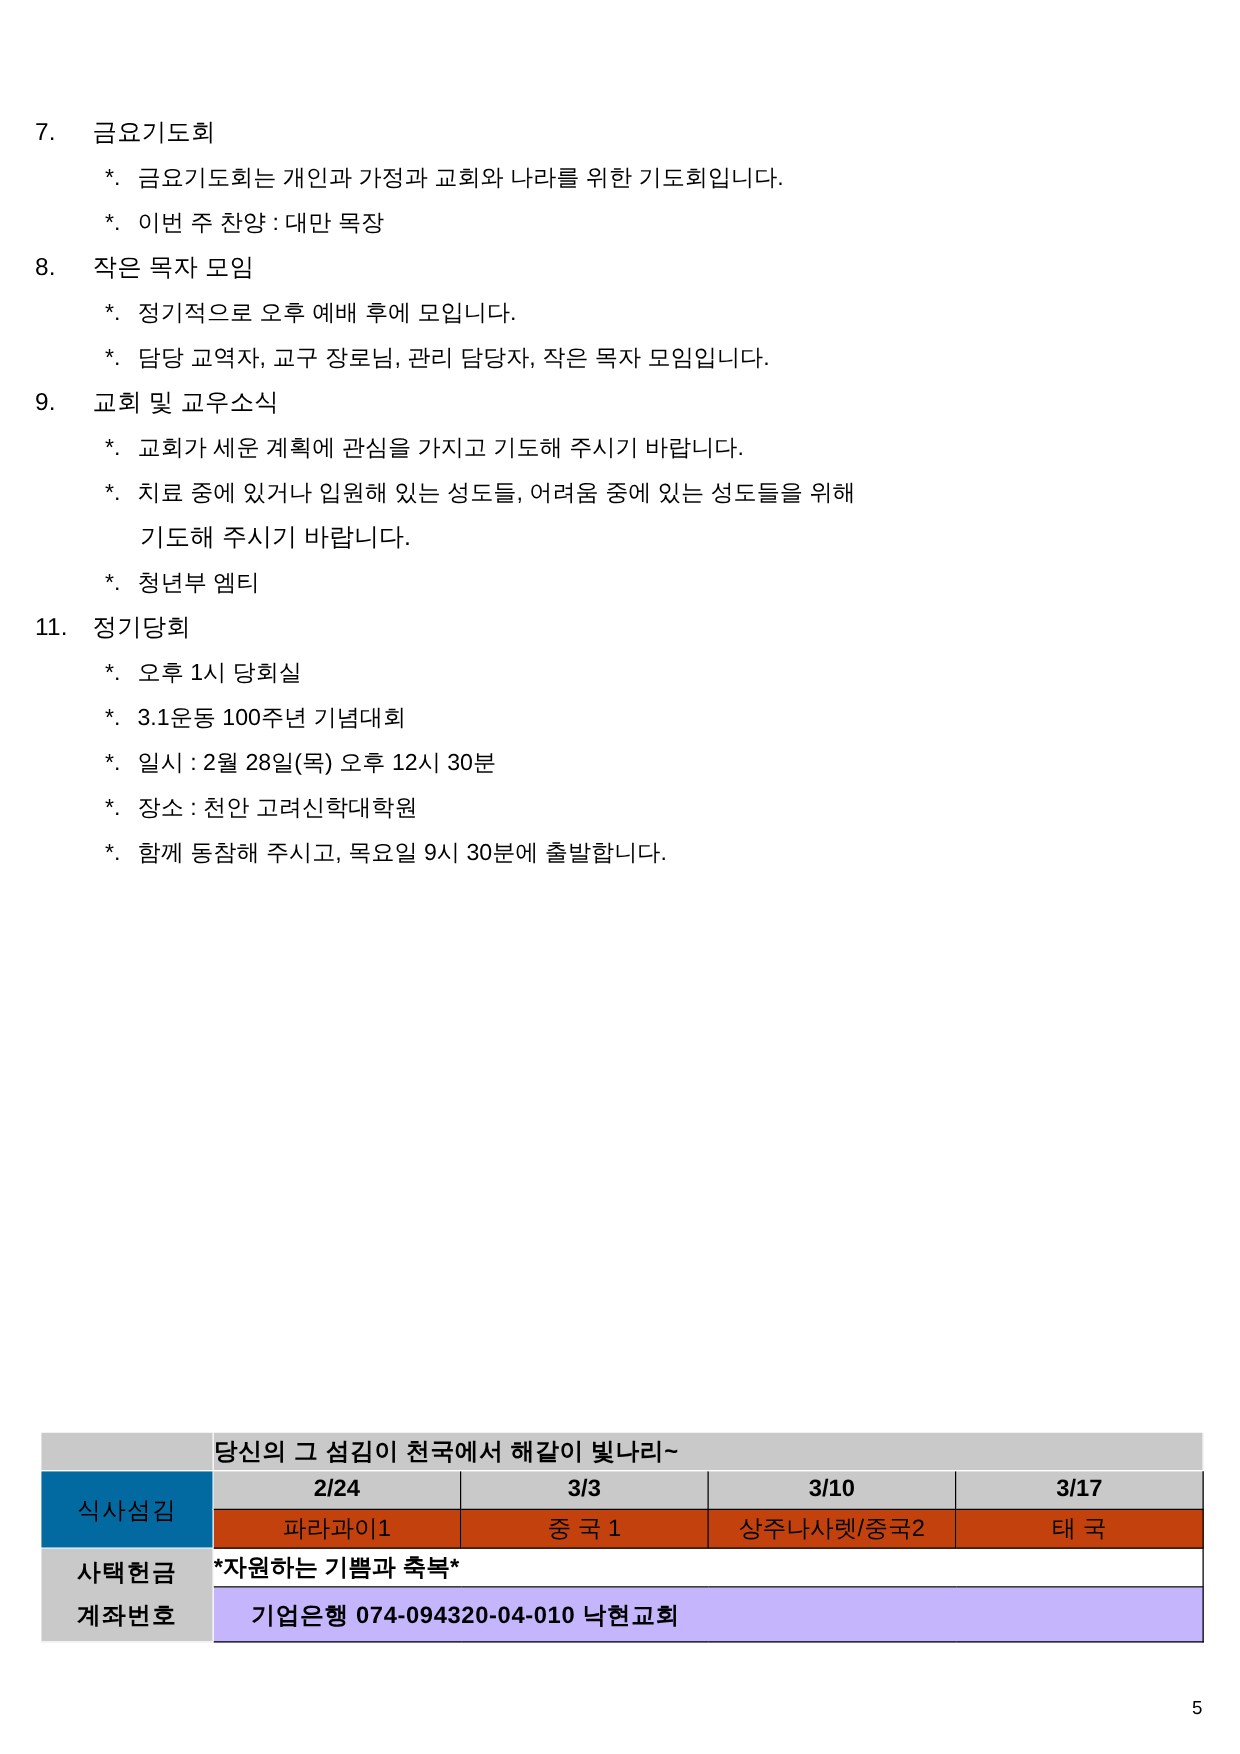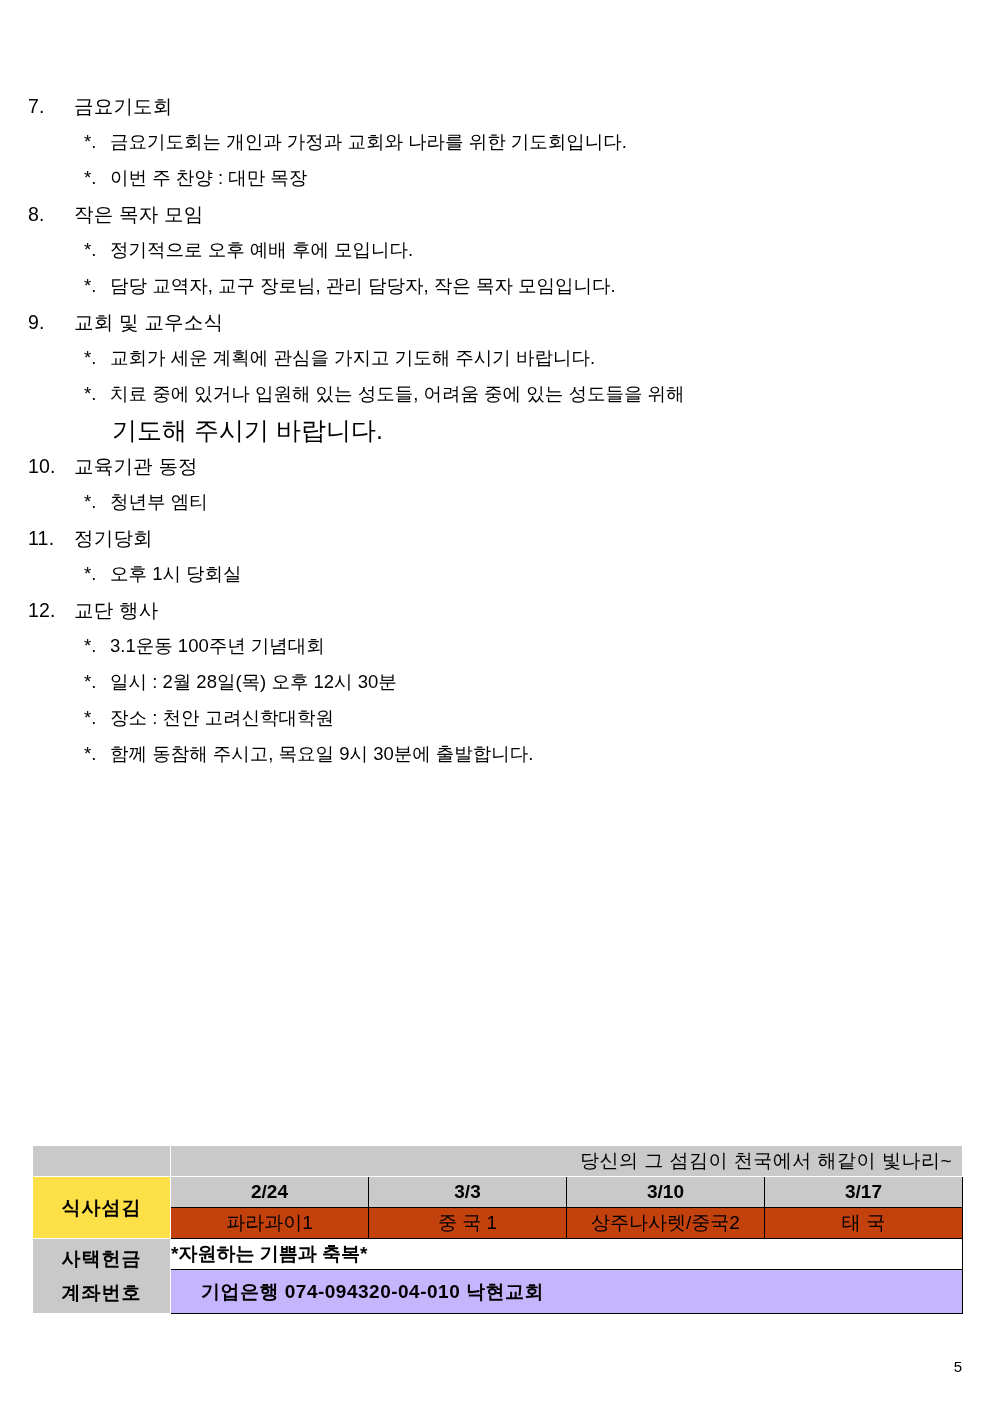--- a/index.html
+++ b/index.html
@@ -54,21 +54,21 @@
     padding-left: 56px;
   }
   .sub .bullet {
     flex: 0 0 26px;
     width: 26px;
     white-space: pre;
   }
   .sub .txt { flex: 1 1 auto; }
 
   .contline {
-    font-size: 25px;
+    font-size: 20px;
     line-height: 36px;
     padding-left: 84px;
   }
 
   
   .tblwrap {
     position: absolute;
     left: 32px;
     top: 1145px;
     width: 930px;
@@ -79,36 +79,36 @@
     table-layout: fixed;
   }
   table.meal td {
     border: 1px solid #ffffff;
     padding: 0;
     height: 31px;
     vertical-align: middle;
     font-size: 19px;
   }
   .gray {
-    background: #fde047;
-    text-align: center;
-    font-weight: bold;
+    background: #0369a1;
+    text-align: center;
+    font-weight: normal;
     font-size: 21px;
     letter-spacing: 1px;
   }
   .grayplain {
     background: #c9c9c9;
   }
   .bordered {
     border: 1px solid #000000 !important;
   }
   .banner {
     background: #c9c9c9;
-    text-align: right;
-    font-weight: normal;
+    text-align: left;
+    font-weight: bold;
     font-size: 21px;
     padding-right: 10px !important;
     letter-spacing: 0.5px;
   }
   .datecell {
     background: #c9c9c9;
     text-align: center;
     font-weight: bold;
     font-size: 20px;
   }
@@ -190,42 +190,34 @@
     <div class="sub">
       <span class="bullet">*.</span>
       <span class="txt">교회가 세운 계획에 관심을 가지고 기도해 주시기 바랍니다.</span>
     </div>
     <div class="sub">
       <span class="bullet">*.</span>
       <span class="txt">치료 중에 있거나 입원해 있는 성도들, 어려움 중에 있는 성도들을 위해</span>
     </div>
     <div class="contline">기도해 주시기 바랍니다.</div>
 
-    <div class="item">
-      <span class="num">10.</span>
-      <span class="ttl">교육기관 동정</span>
-    </div>
     <div class="sub">
       <span class="bullet">*.</span>
       <span class="txt">청년부 엠티</span>
     </div>
 
     <div class="item">
       <span class="num">11.</span>
       <span class="ttl">정기당회</span>
     </div>
     <div class="sub">
       <span class="bullet">*.</span>
       <span class="txt">오후 1시 당회실</span>
     </div>
 
-    <div class="item">
-      <span class="num">12.</span>
-      <span class="ttl">교단 행사</span>
-    </div>
     <div class="sub">
       <span class="bullet">*.</span>
       <span class="txt">3.1운동 100주년 기념대회</span>
     </div>
     <div class="sub">
       <span class="bullet">*.</span>
       <span class="txt">일시 : 2월 28일(목) 오후 12시 30분</span>
     </div>
     <div class="sub">
       <span class="bullet">*.</span>

